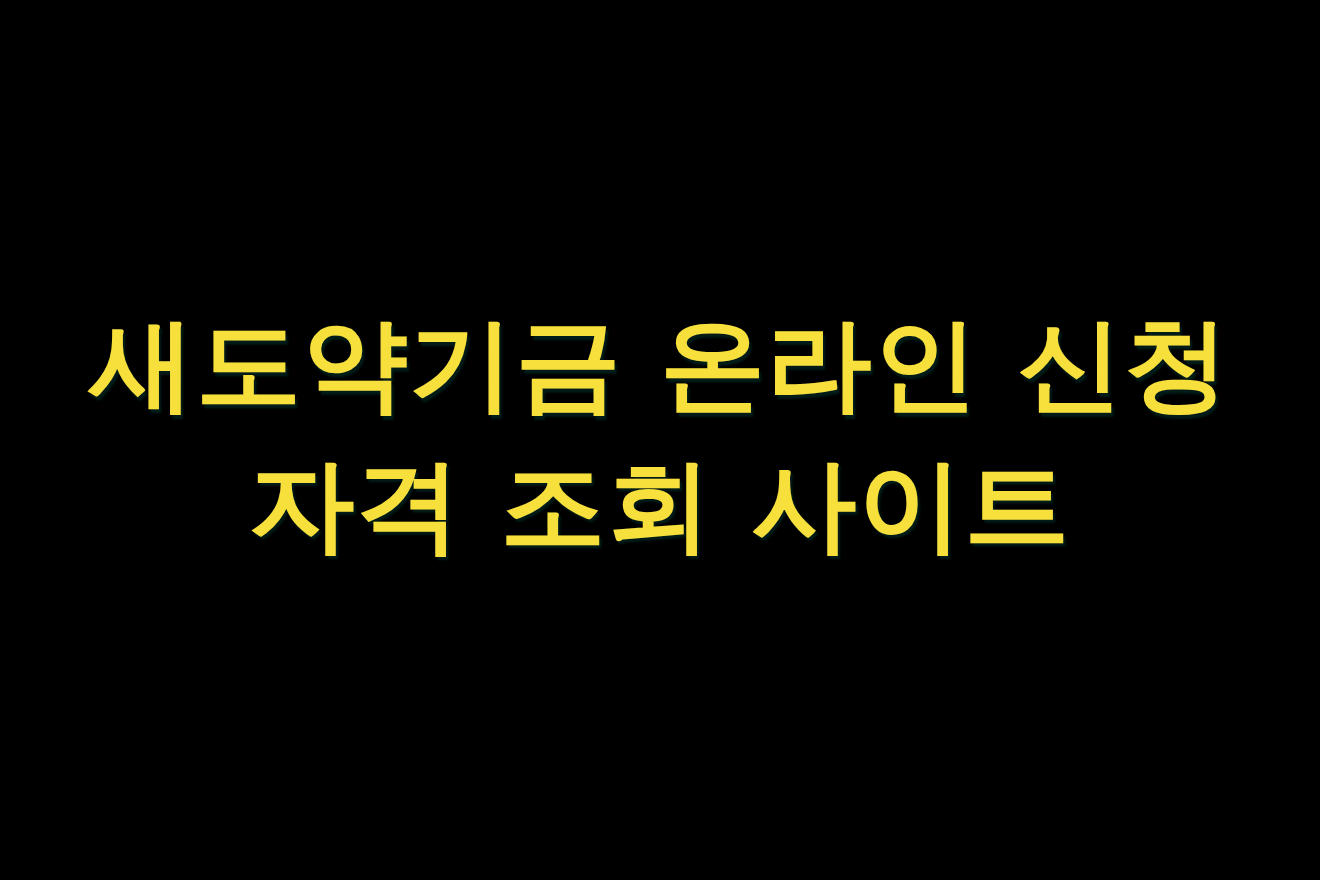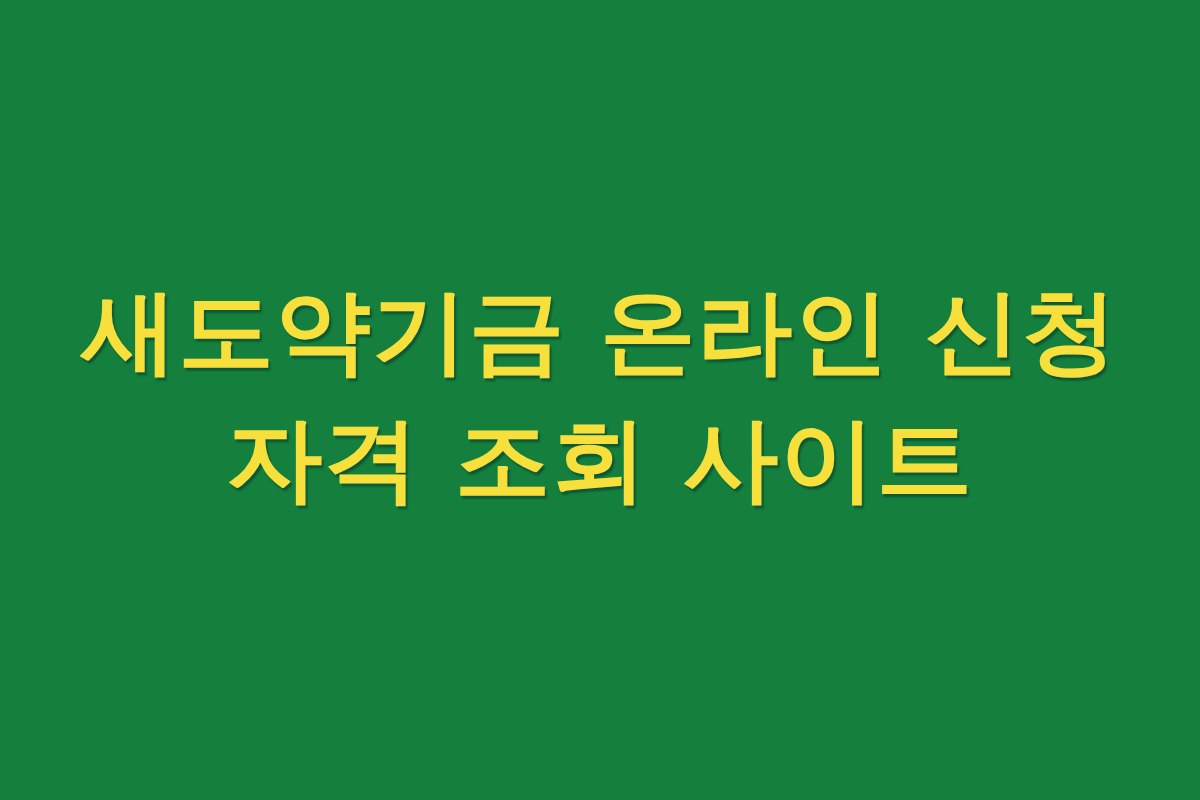--- a/index.html
+++ b/index.html
@@ -62,21 +62,21 @@
   }
 
   #title-line-2 {
     font-size: 92px;
     transform: scaleX(1.04);
   }
 </style>
 </head>
 <body>
 
-<div id="banner" style="background: #15803d;">
+<div id="banner" style="background: #000000;">
 
   <div id="title-block">
 
     <span id="title-line-1" class="title-line" style="color: rgb(248, 224, 60); text-shadow: rgba(4, 52, 46, 0.55) 2px 3px 2px;">새도약기금 온라인 신청</span>
 
     <span id="title-line-2" class="title-line" style="color: rgb(248, 224, 60); text-shadow: rgba(4, 52, 46, 0.55) 2px 3px 2px;">자격 조회 사이트</span>
 
   </div>
 
 </div>

